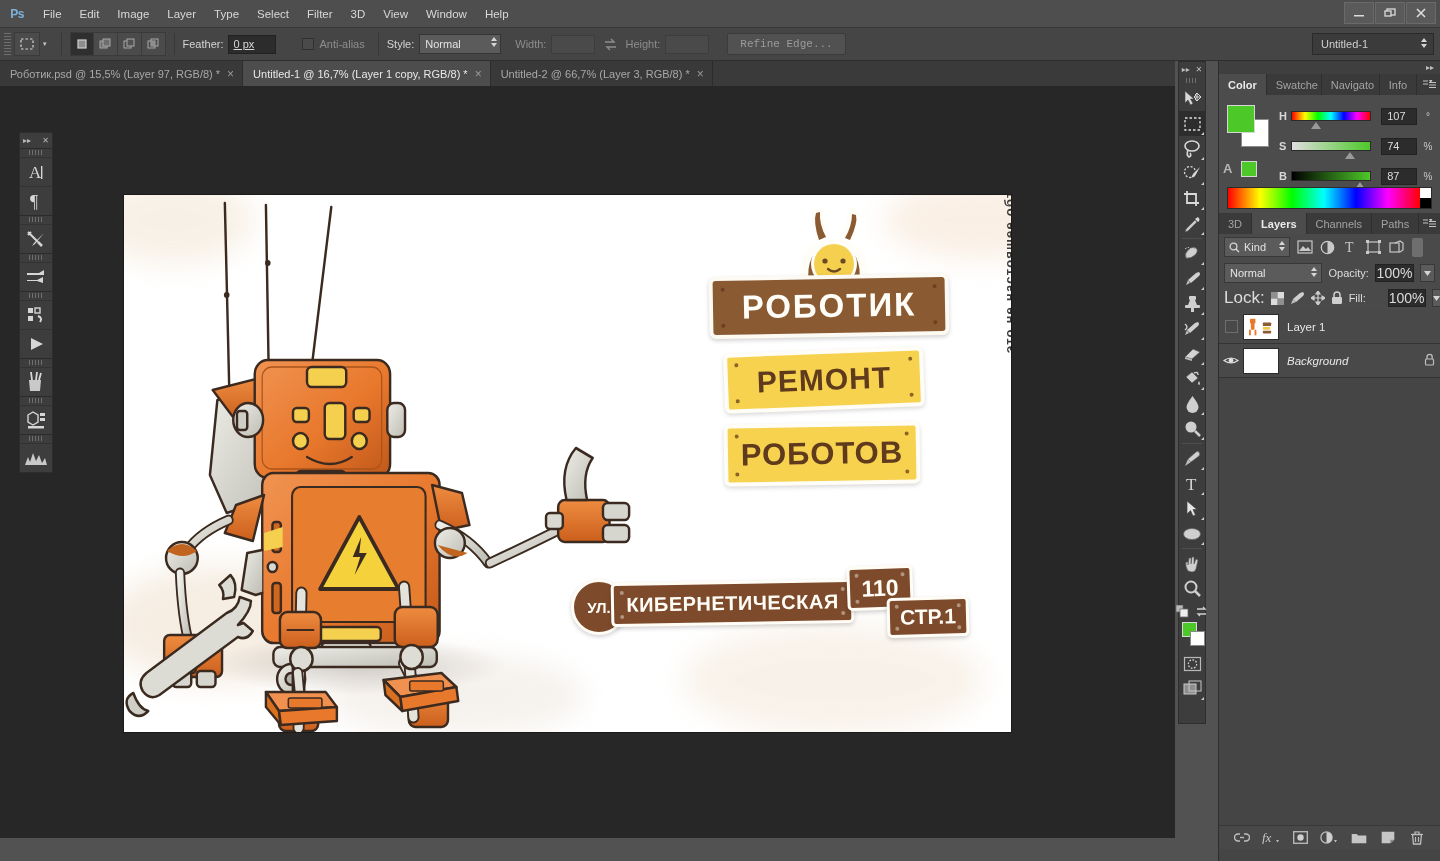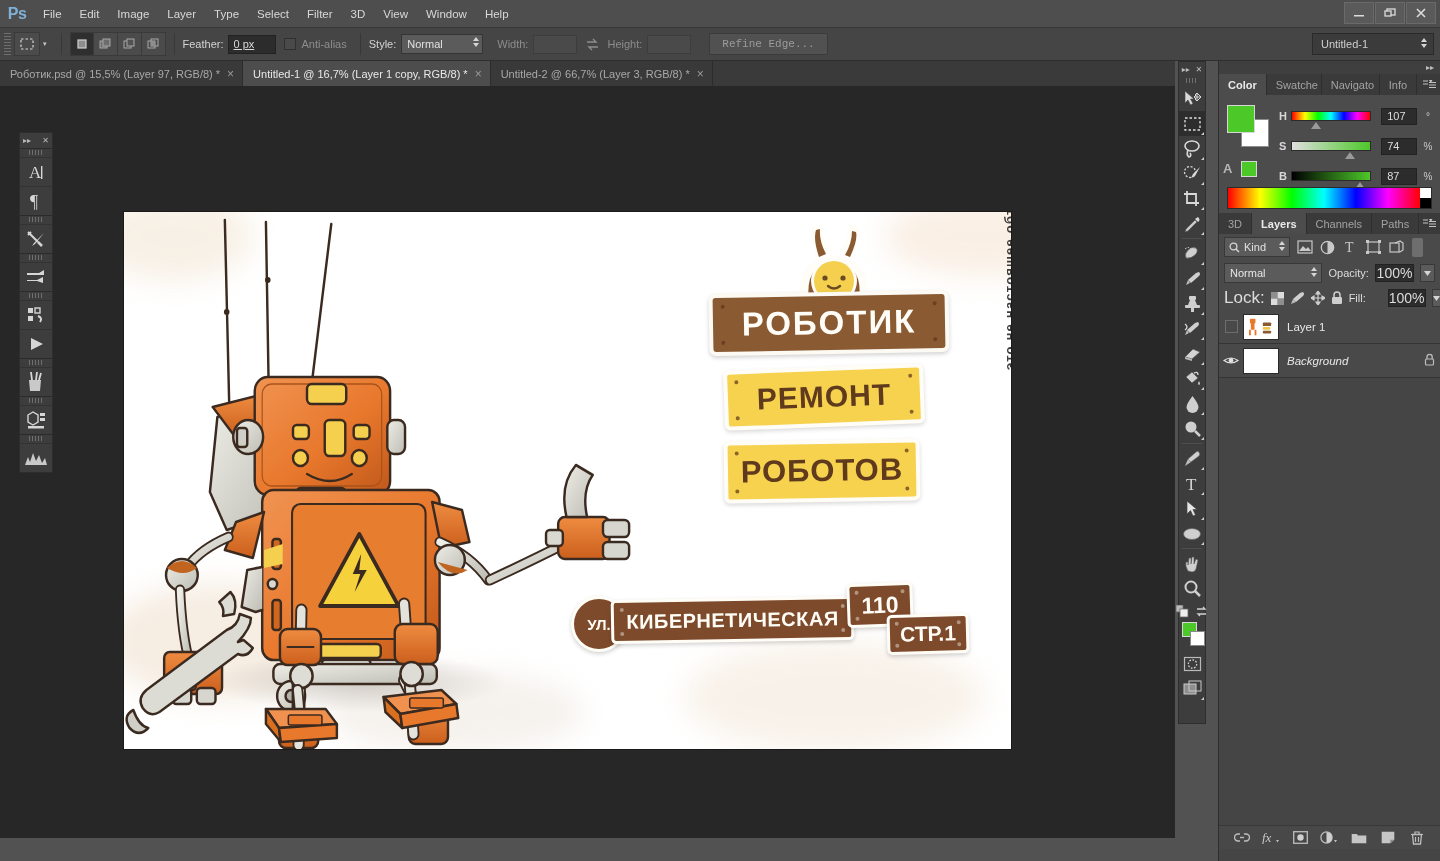--- a/index.html
+++ b/index.html
@@ -14,21 +14,21 @@
   }
   #app { position: relative; width: 1440px; height: 861px; }
 
   
   .menubar {
     position: absolute; left: 0; top: 0; width: 1440px; height: 28px;
     background: #4e4e4e; border-bottom: 1px solid #383838;
     display: flex; align-items: center;
   }
   .ps-logo {
-    width: 34px; text-align: center; font-weight: bold; font-size: 16px;
+    width: 34px; text-align: center; font-weight: bold; font-size: 12px;
     color: #7fb1d8; letter-spacing: -0.5px;
   }
   .menu-item {
     padding: 0 9px; height: 28px; line-height: 28px; font-size: 11.5px; color: #d8d8d8;
     cursor: default;
   }
   .win-buttons { position: absolute; right: 4px; top: 2px; display: flex; gap: 1px; }
   .win-btn {
     width: 30px; height: 22px; background: #5a5a5a; border: 1px solid #6a6a6a;
     display: flex; align-items: center; justify-content: center;
@@ -104,21 +104,21 @@
   }
   .doc-tab.active { background: #4d4d4d; color: #e8e8e8; }
   .tab-close { font-size: 12px; color: #9a9a9a; line-height: 1; }
 
   
   .workspace {
     position: absolute; left: 0; top: 86px; width: 1175px; height: 752px;
     background: #272727; overflow: hidden;
   }
   .canvas-sheet {
-    position: absolute; left: 124px; top: 126px; width: 887px; height: 537px;
+    position: absolute; left: 124px; top: 109px; width: 887px; height: 537px;
     background: #ffffff; box-shadow: 0 0 0 1px #1a1a1a;
     overflow: hidden;
   }
   .paper-stain {
     position: absolute; border-radius: 50%;
     filter: blur(14px); opacity: .55;
   }
 
   
   .left-dock {
@@ -387,21 +387,21 @@
           <rect x="5" y="4" width="4" height="5" fill="#8e8e8e"></rect>
         </svg>
       </div>
     </div>
 
     <div class="vsep"></div>
 
     <span class="opt-label">Feather:</span>
     <div class="opt-input" style="width:48px">0 px</div>
 
-    <div style="display:flex;align-items:flex-end;margin-left:8px">
+    <div style="display:flex;align-items:flex-end;margin-left:26px">
       <div class="checkbox"></div>
       <span class="opt-label dim">Anti-alias</span>
     </div>
 
     <div class="vsep"></div>
 
     <span class="opt-label">Style:</span>
     <div class="select-wrap">
       <div class="opt-select">Normal</div>
       <div class="spin-arrows">

